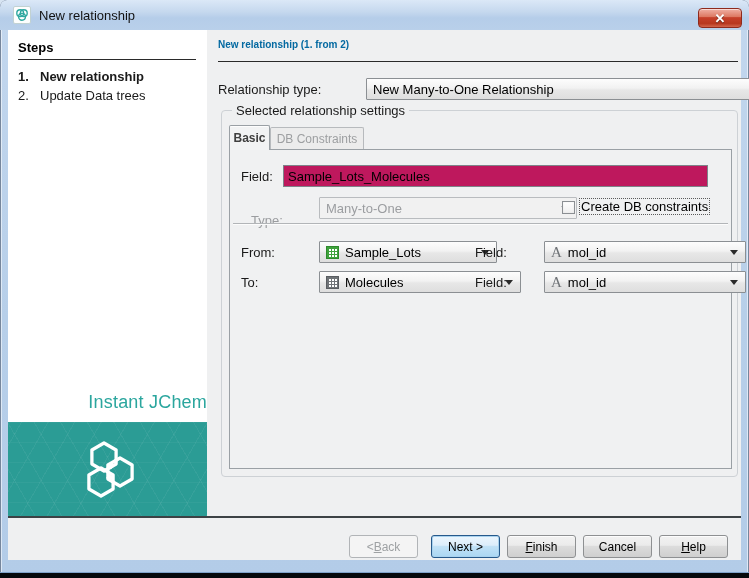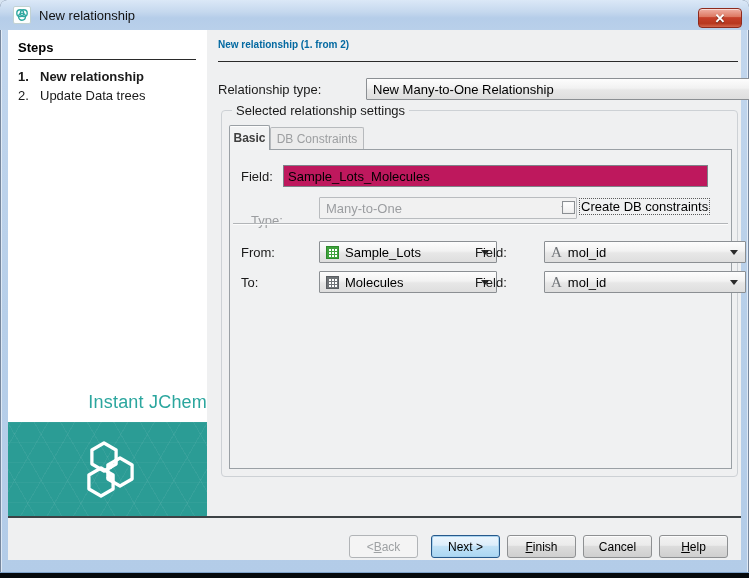--- a/index.html
+++ b/index.html
@@ -93,21 +93,21 @@
     background:linear-gradient(180deg,#fdfdfd 0%,#f2f2f2 45%,#e7e7e7 55%,#dedede 100%);
     display:flex; align-items:center; gap:6px; padding:0 20px 0 6px; position:relative;
     font-size:13px; color:#000; cursor:pointer;margin-left:36px; }
   .combo .arrow { position:absolute; right:7px; top:8px; width:0; height:0;
     border-left:4px solid transparent; border-right:4px solid transparent; border-top:5px solid #2b2b2b; }
   .combo.disabled { background:#f1f1f1; border-color:#b9bcbf; color:#9b9da0; cursor:default; }
   .combo.disabled .arrow { border-top-color:#9b9da0; }
 
   .combo-type { position:absolute; left:53px; top:47px; width:258px; }
   .combo-from { position:absolute; left:53px; top:91px; width:178px;text-align:right; }
-  .combo-to   { position:absolute; left:53px; top:121px; width:178px; }
+  .combo-to   { position:absolute; left:53px; top:121px; width:202px; }
   .combo-field1 { position:absolute; left:278px; top:91px; width:202px; }
   .combo-field2 { position:absolute; left:278px; top:121px; width:202px; }
 
   .checkbox { position:absolute; left:332px; top:51px; width:13px; height:13px;
     border:1px solid #8b8f93; background:linear-gradient(180deg,#fefefe,#efefef);
     box-shadow: inset 0 0 1px #cfd2d5; cursor:pointer; }
   .cb-label { position:absolute; left:350px; top:49px; font-size:13px; color:#000;
     outline:1px dotted #5a5a5a; padding:0 1px; cursor:pointer; }
 
   .etched-sep { position:absolute; left:3px; top:73px; width:495px; height:2px;

